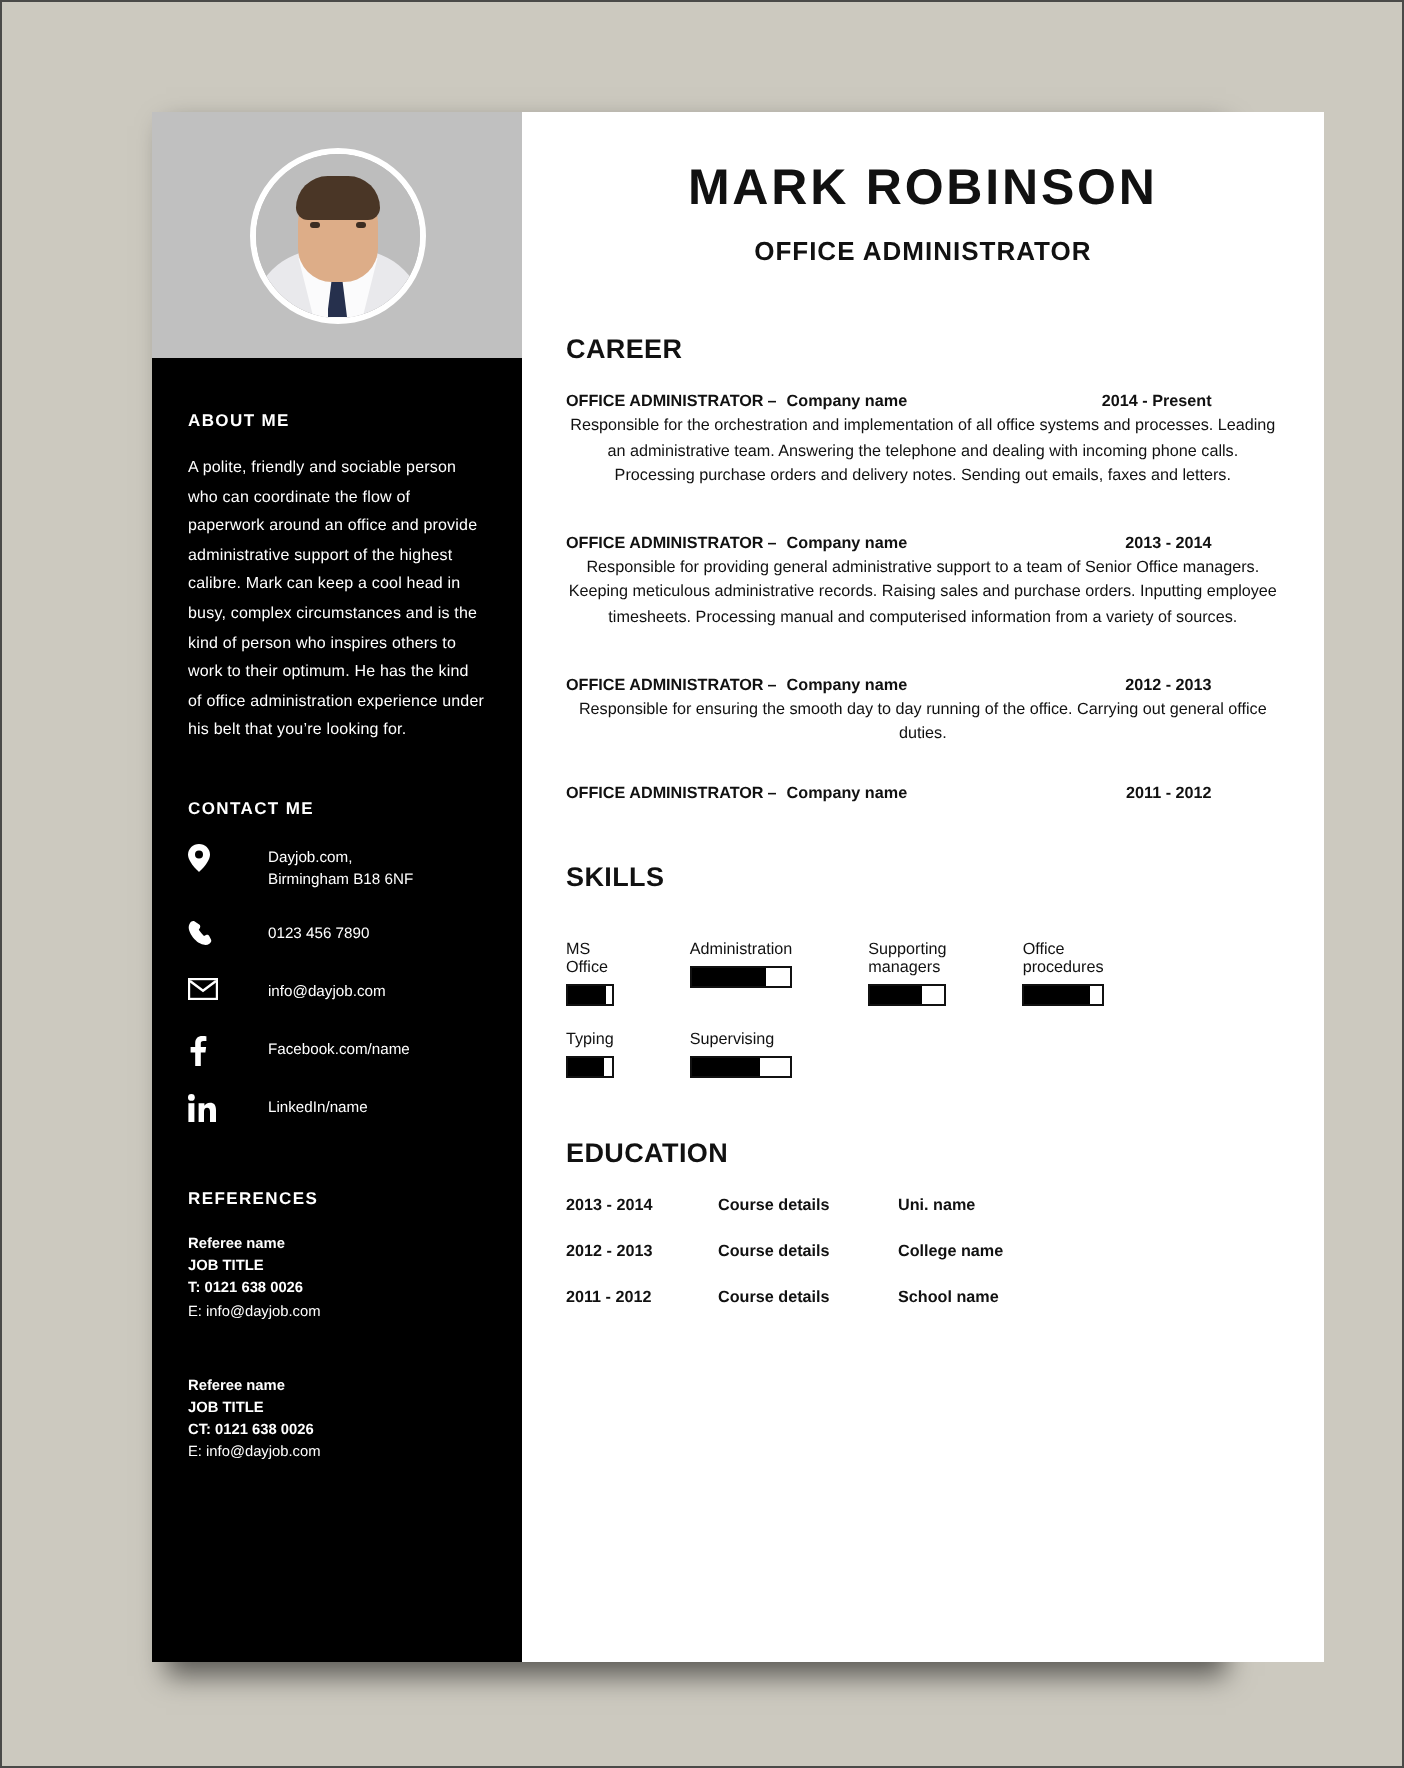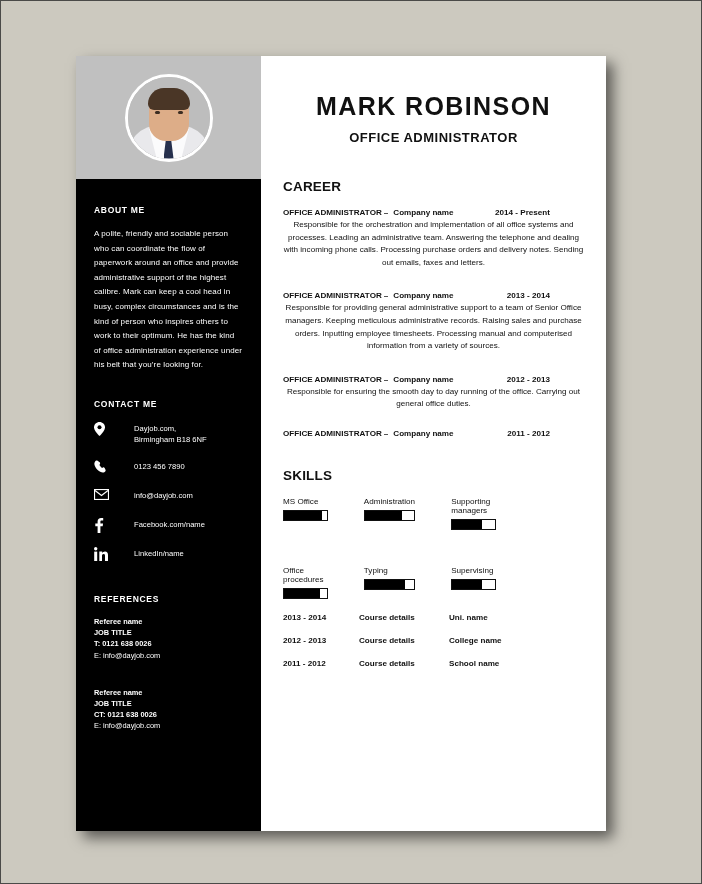--- a/index.html
+++ b/index.html
@@ -140,21 +140,21 @@
   .ref-line.thin { font-weight: normal; }
 
   
   #rightcol {
     flex: 1;
     background: #ffffff;
     padding: 0 22px;
     position: relative;
   }
 
-  #name-block { padding-top: 36px; text-align: center; }
+  #name-block { padding-top: 24px; text-align: center; }
   #fullname {
     font-size: 25px;
     font-weight: bold;
     letter-spacing: 1.4px;
     color: #111111;
   }
   #jobtitle {
     font-size: 13px;
     font-weight: bold;
     letter-spacing: 0.5px;
@@ -188,26 +188,25 @@
     font-size: 8.1px;
     line-height: 12.6px;
     color: #111111;
     text-align: center;
   }
 
   #skills-head { margin-top: 30px; }
 
   .skills-grid {
     display: grid;
-    grid-template-columns: 1fr 1fr 1fr;
+    grid-template-columns: 1fr 1fr 1fr 1fr;
     column-gap: 38px;
     row-gap: 12px;
-    margin-top: 14px;
+    margin-top: 24px;
     padding-right: 88px;
-    gap: 36px;
   }
   .skill-name {
     font-size: 8.1px;
     color: #111111;
     margin-bottom: 4px;
   }
   .skill-bar {
     height: 11px;
     border: 1px solid #111111;
     background: #ffffff;
@@ -419,20 +418,21 @@
         </div>
       </div>
       <div>
         <div class="skill-name">Supervising</div>
         <div class="skill-bar">
           <div class="skill-fill" style="width: 70%;"></div>
         </div>
       </div>
     </div>
 
+    <div class="sec-head" id="edu-head">EDUCATION</div>
 
     <div class="edu-row">
       <span class="edu-years">2013 - 2014</span>
       <span class="edu-course">Course details</span>
       <span class="edu-place">Uni. name</span>
     </div>
     <div class="edu-row">
       <span class="edu-years">2012 - 2013</span>
       <span class="edu-course">Course details</span>
       <span class="edu-place">College name</span>

